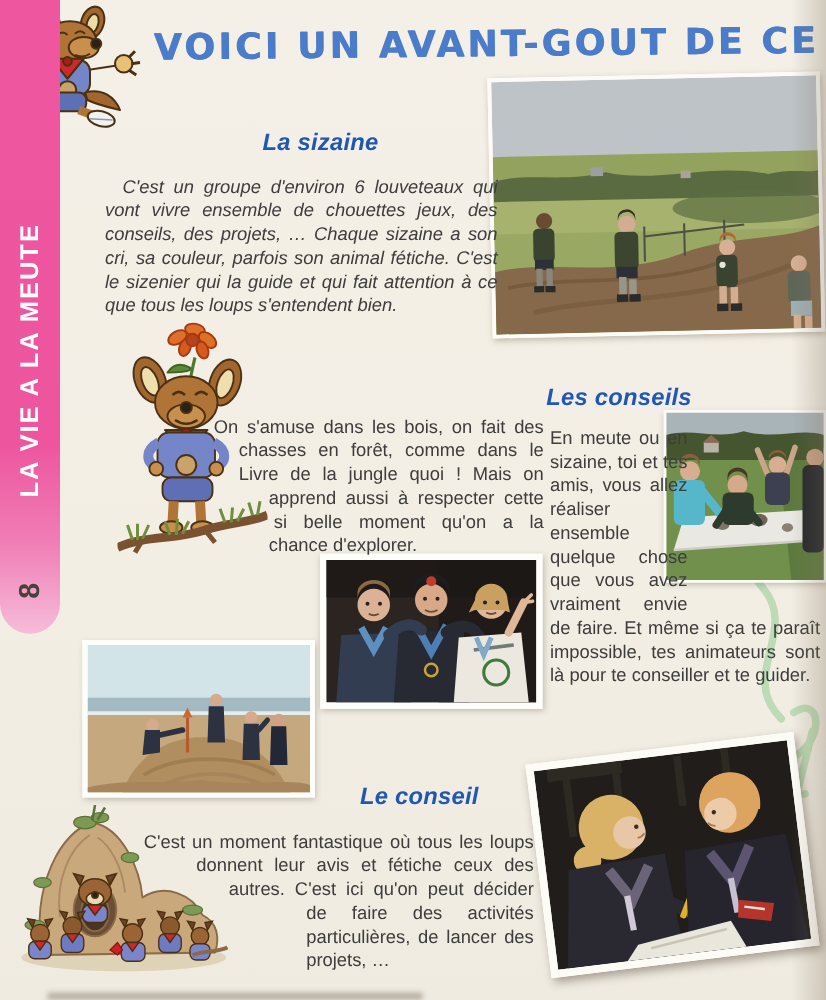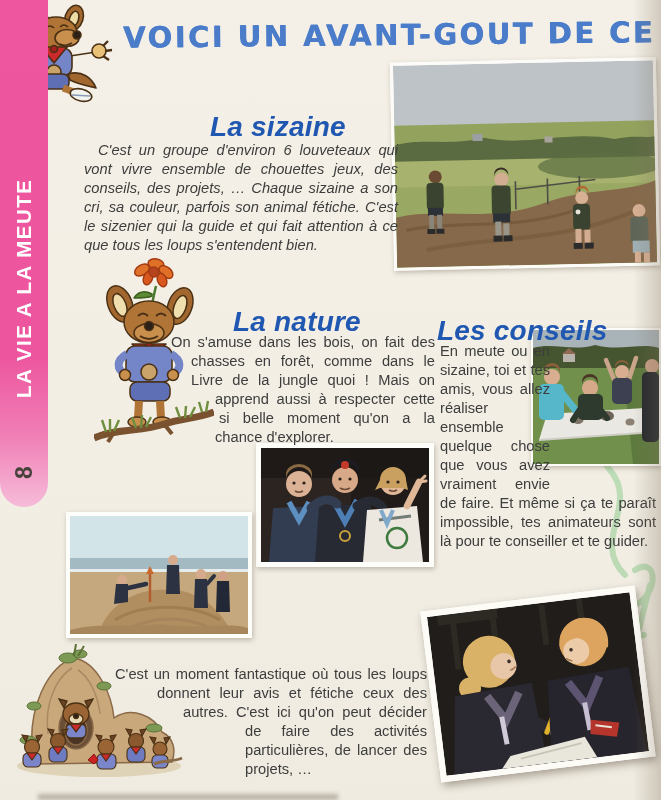--- a/index.html
+++ b/index.html
@@ -22,21 +22,21 @@
            color:#46413b;font-weight:600;font-size:23px;}
 
   
   .page-title{position:absolute;left:123px;top:18px;width:538px;height:46px;z-index:4;
            font-family:"DejaVu Sans",sans-serif;font-weight:bold;font-size:29px;
            color:#4a7cc9;letter-spacing:2.5px;white-space:nowrap;overflow:hidden;
            transform:rotate(-0.6deg);text-shadow:0.6px 0 0 #4a7cc9;}
 
   
   .heading{position:absolute;z-index:4;font-style:italic;font-weight:bold;
-           font-size:28px;color:#2057b0;letter-spacing:0.2px;}
+           font-size:19px;color:#2057b0;letter-spacing:0.2px;}
   .body-text{position:absolute;z-index:4;font-size:14.7px;line-height:19px;
            color:#3d3d3d;text-align:justify;}
   .indent{text-indent:14px;}
   .sp{float:left;clear:left;height:19px;}
   .spr{float:right;width:106px;height:148px;}
 
   
   .photo{position:absolute;z-index:2;background:#fff;
          box-shadow:1px 2px 5px rgba(95,80,60,.35);}
   .photo svg{display:block;}
@@ -433,37 +433,37 @@
     <div class="sidebar-number">8</div>
   </div>
 
   <div class="page-title">VOICI UN AVANT-GOUT DE CE QU</div>
 
   <h2 class="heading" style="left:210px;top:88px;">La sizaine</h2>
   <p class="body-text indent" style="left:84px;top:126px;width:314px;font-style:italic;">
     <span>C'est un groupe d'environ 6 louveteaux qui vont vivre ensemble de chouettes jeux, des conseils, des projets, … Chaque sizaine a son cri, sa couleur, parfois son animal fétiche. C'est le sizenier qui la guide et qui fait attention à ce que tous les loups s'entendent bien.</span>
   </p>
 
-  <h2 class="heading" style="left:233px;top:283px;">La nature</h2>
   <p class="body-text" style="left:123px;top:318px;width:312px;">
     <span class="sp" style="width:48px"></span>
     <span class="sp" style="width:40px"></span>
     <span class="sp" style="width:68px"></span>
     <span class="sp" style="width:92px"></span>
     <span class="sp" style="width:96px"></span>
     <span class="sp" style="width:92px"></span>
     <span>On s'amuse dans les bois, on fait des chasses en forêt, comme dans le Livre de la jungle quoi ! Mais on apprend aussi à respecter cette si belle moment qu'on a la chance d'explorer.</span>
   </p>
 
   <h2 class="heading" style="left:437px;top:292px;">Les conseils</h2>
   <p class="body-text" style="left:440px;top:327px;width:216px;">
     <span class="spr"></span>
     <span>En meute ou en sizaine, toi et tes amis, vous allez réaliser ensemble quelque chose que vous avez vraiment envie de faire. Et même si ça te paraît impossible, tes animateurs sont là pour te conseiller et te guider.</span>
   </p>
 
+  <h2 class="heading" style="left:288px;top:611px;">Le conseil</h2>
   <p class="body-text" style="left:115px;top:650px;width:312px;">
     <span class="sp" style="width:0px"></span>
     <span class="sp" style="width:42px"></span>
     <span class="sp" style="width:68px"></span>
     <span class="sp" style="width:130px;height:57px"></span>
     <span>C'est un moment fantastique où tous les loups donnent leur avis et fétiche ceux des autres. C'est ici qu'on peut décider de faire des activités particulières, de lancer des projets, …</span>
   </p>
 
   <div class="edge-shade"></div>
   <div class="bottom-shade"></div>

